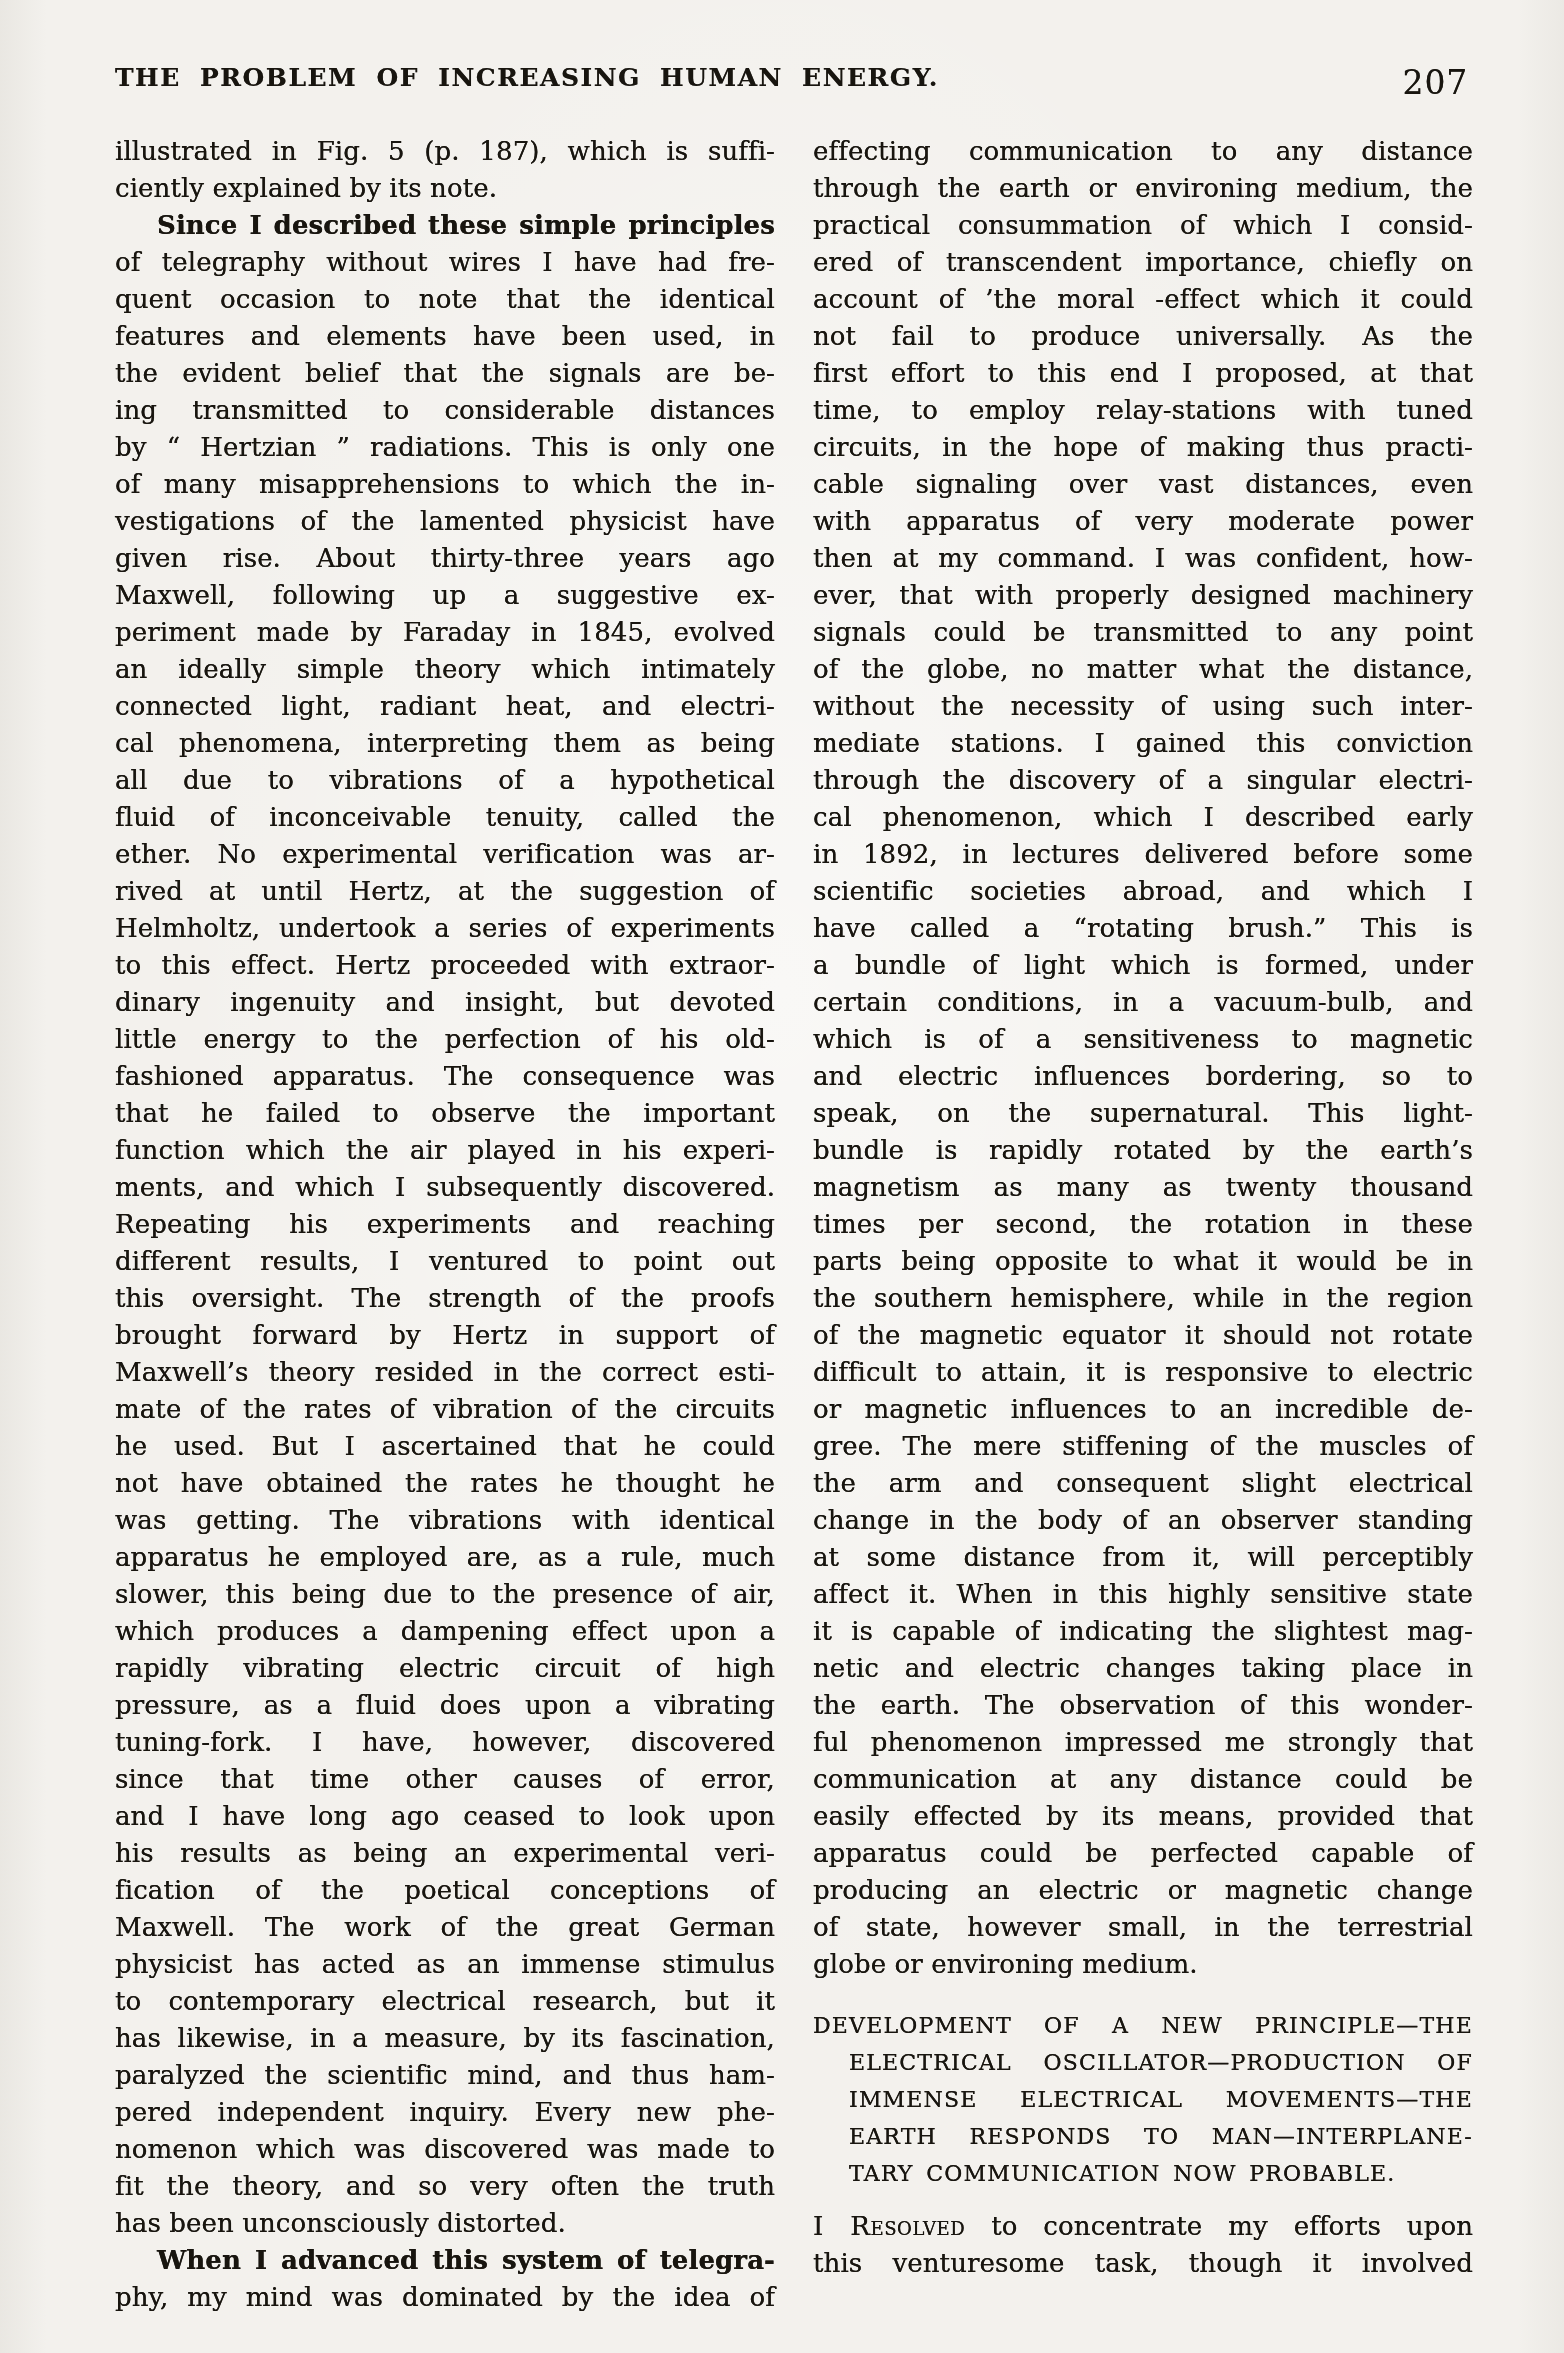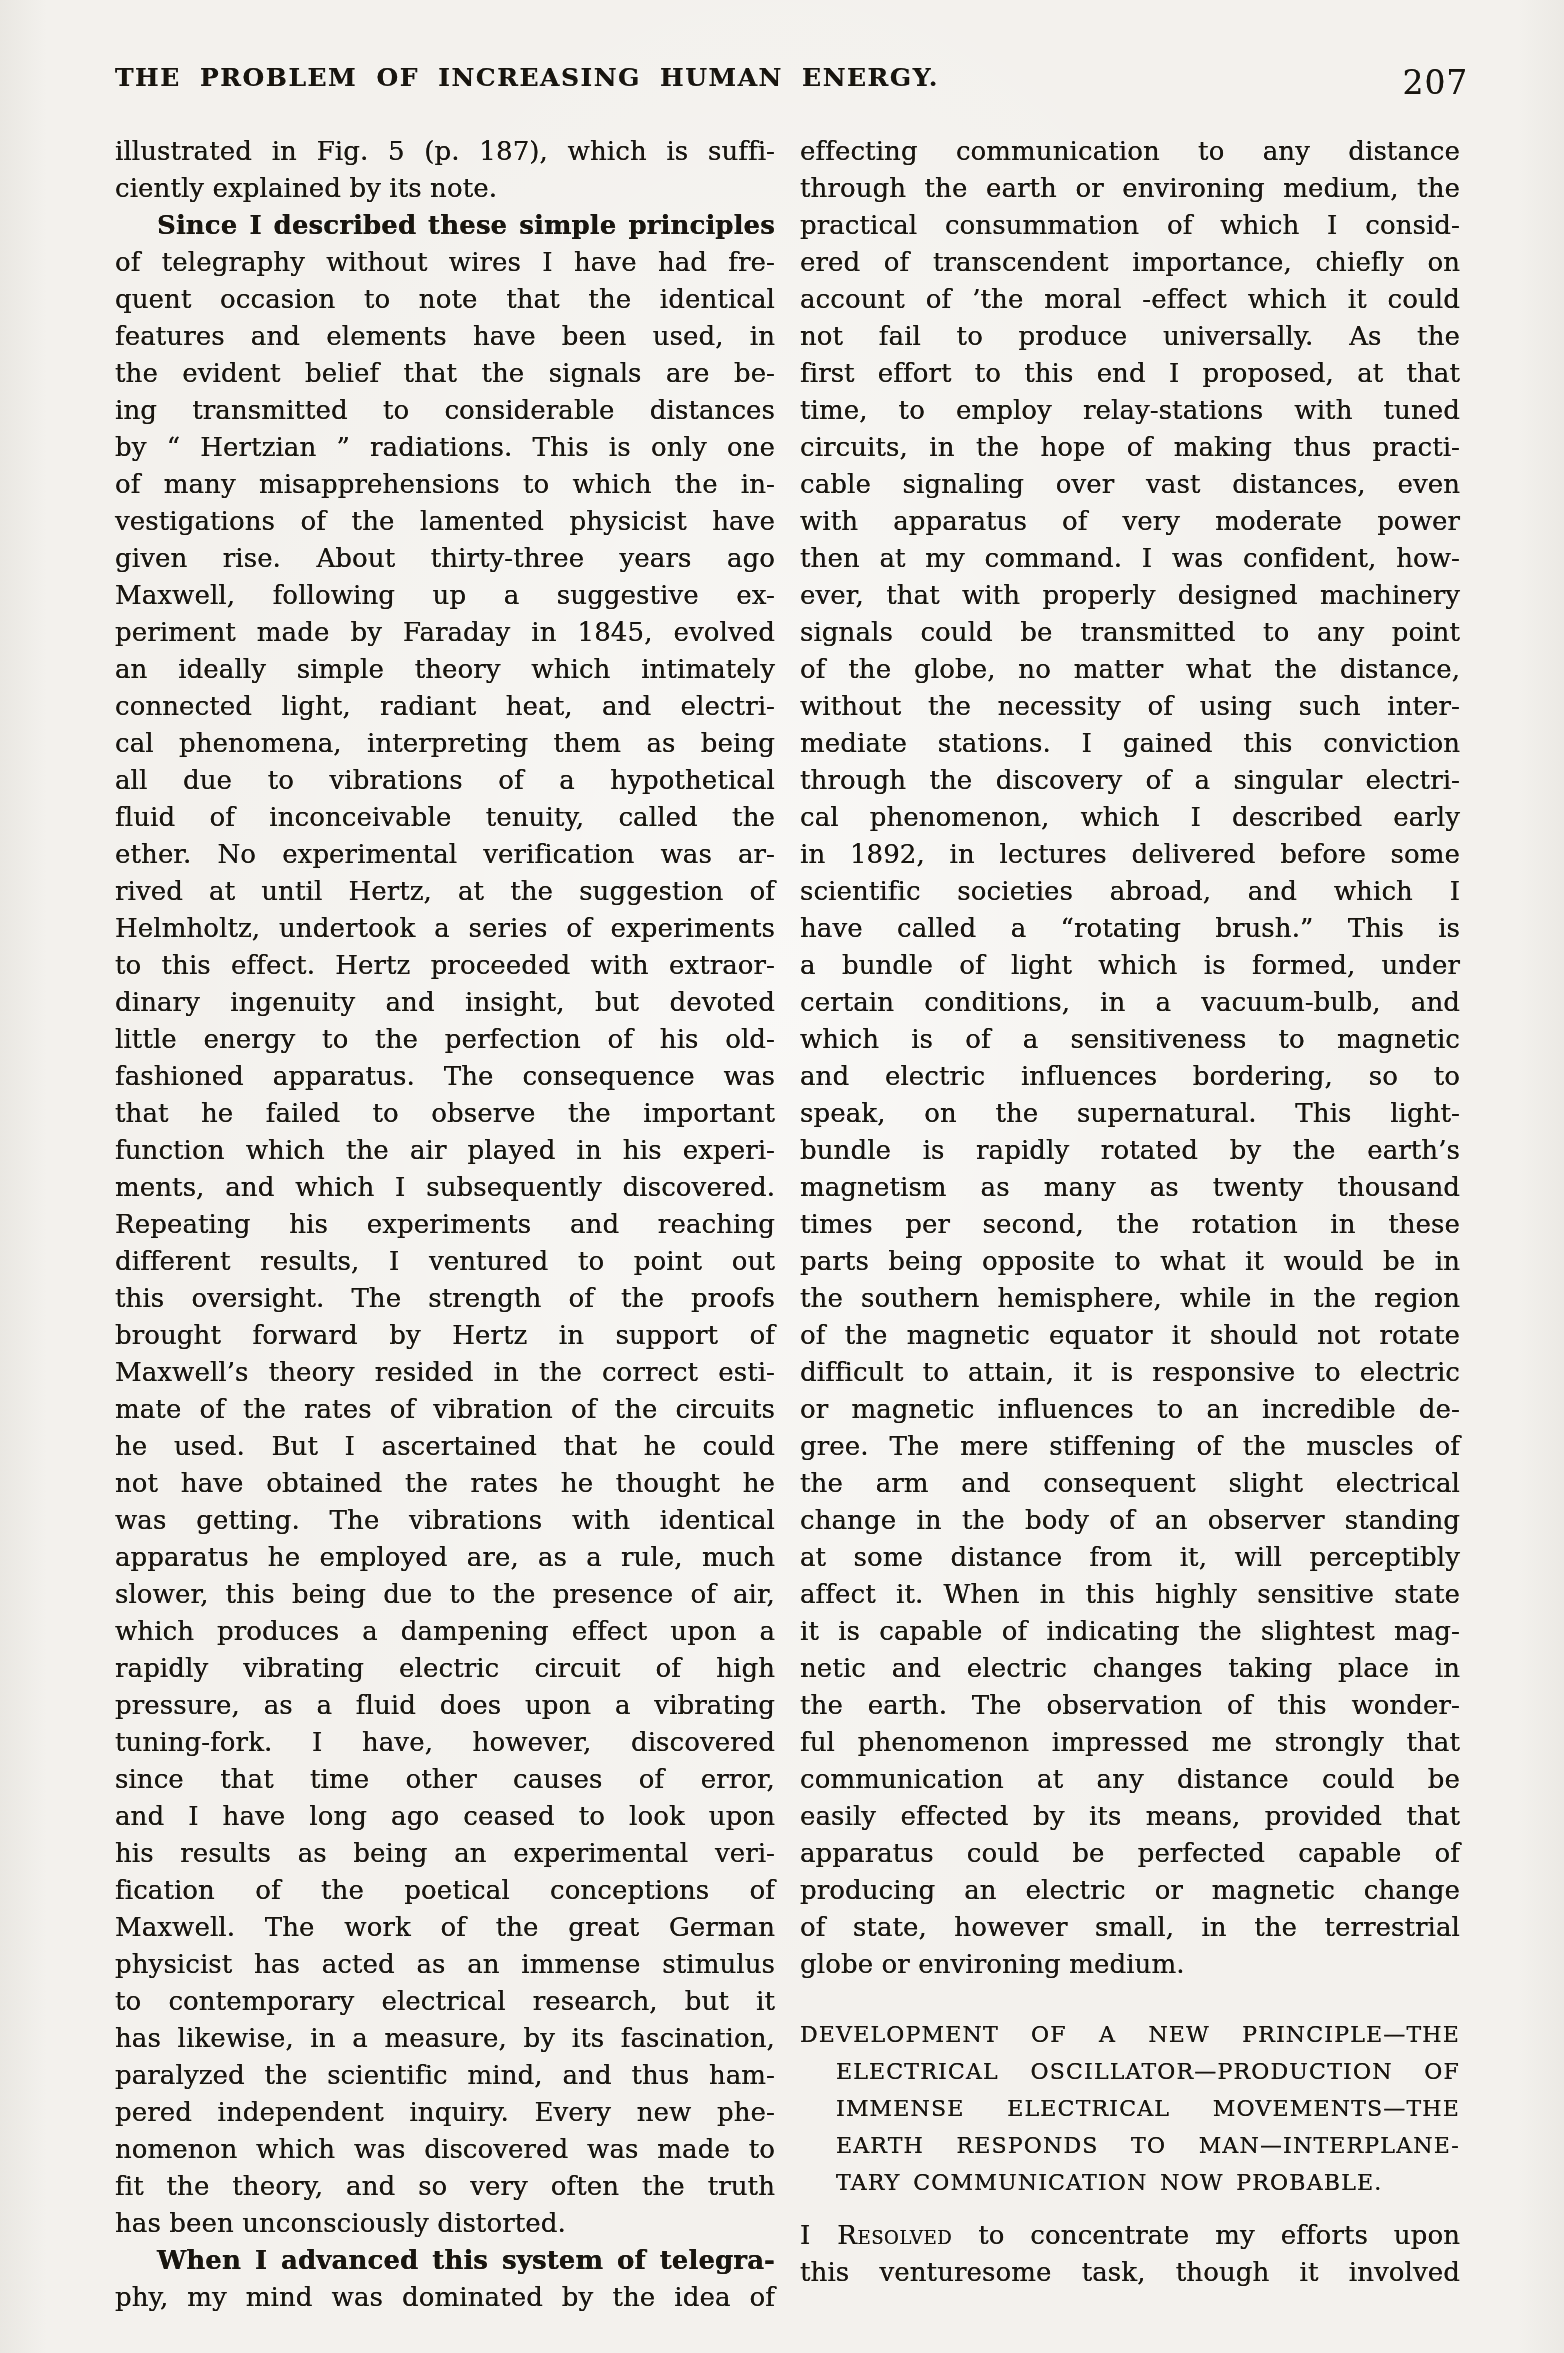--- a/index.html
+++ b/index.html
@@ -45,42 +45,42 @@
     font-size:33px;
     font-weight:normal;
     letter-spacing:0.8px;
     text-shadow:0 0 0.5px rgba(24,21,15,0.65);
   }
   .columns{
     position:absolute;
     top:133px;
     left:115px;
     display:flex;
-    gap:25px;
+    gap:38px;
   }
   .column{
     width:var(--col-w);
     font-size:26px;
     line-height:var(--line-h);
   }
   .line{
     text-align:justify;
     text-align-last:justify;
     text-shadow:0 0 0.5px rgba(24,21,15,0.8), 0.2px 0.2px 0.3px rgba(24,21,15,0.35);
     letter-spacing:0.1px;
   }
   .line.last{ text-align-last:left; }
   .line.indent{ text-indent:42px;font-weight:bold; }
   .line.heading{
     font-size:22px;
     letter-spacing:1.2px;
     word-spacing:4.5px;
   }
   .line.heading.hindent{ padding-left:36px; }
-  .line:not(.heading) + .line.heading{ margin-top:33px; }
+  .line:not(.heading) + .line.heading{ margin-top:24px; }
   .line.heading + .line:not(.heading){ margin-top:16px; }
   .lead{ font-variant:small-caps; letter-spacing:0.6px; }
 </style>
 </head>
 <body>
 
 <div class="page">
   <div class="running-head">THE PROBLEM OF INCREASING HUMAN ENERGY.</div>
   <div class="page-number">207</div>
   <div class="columns">

